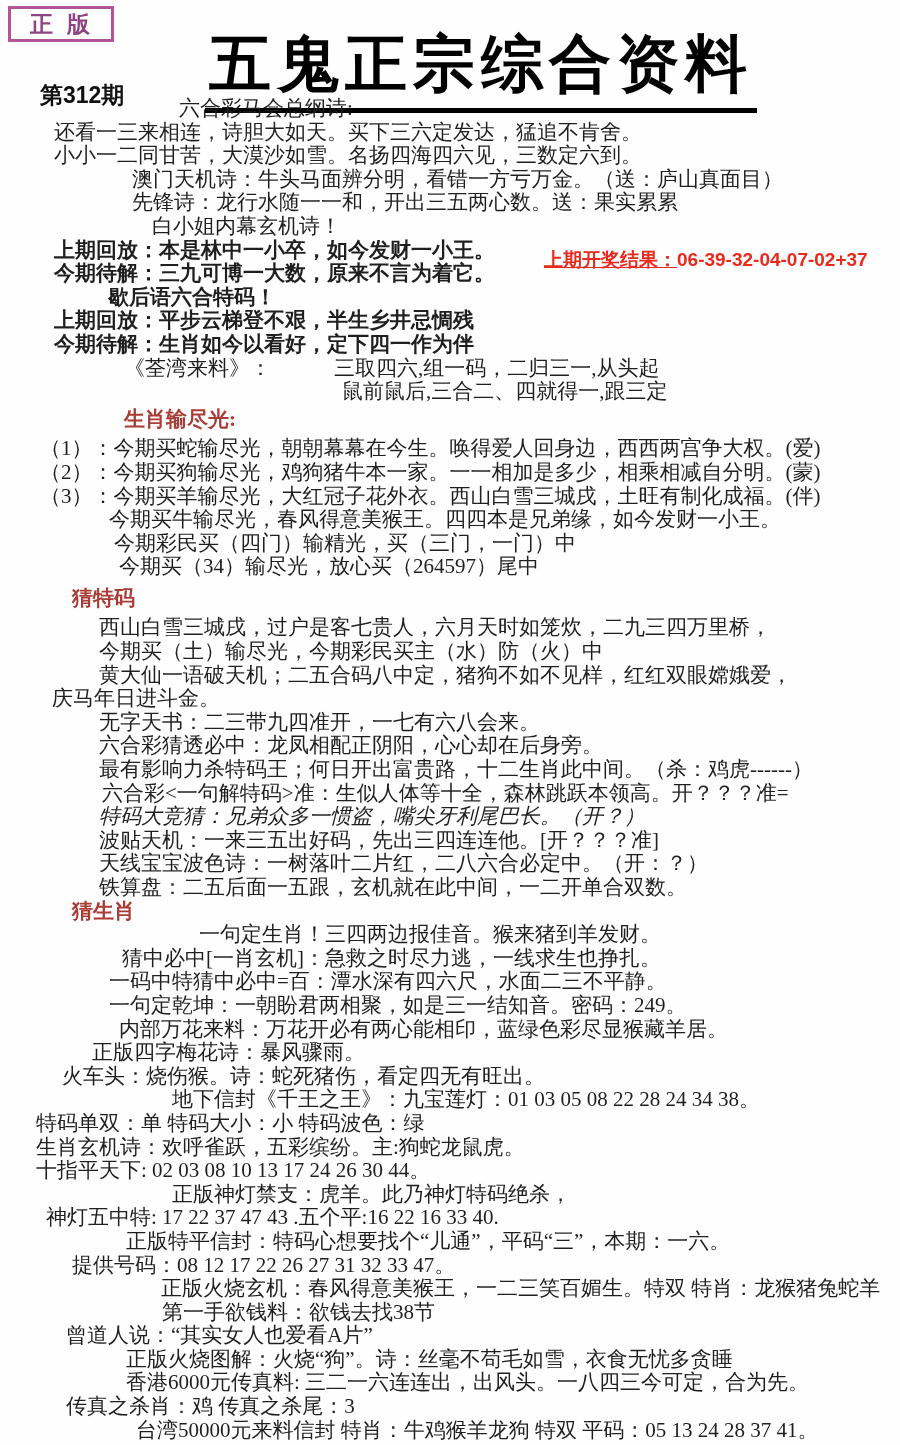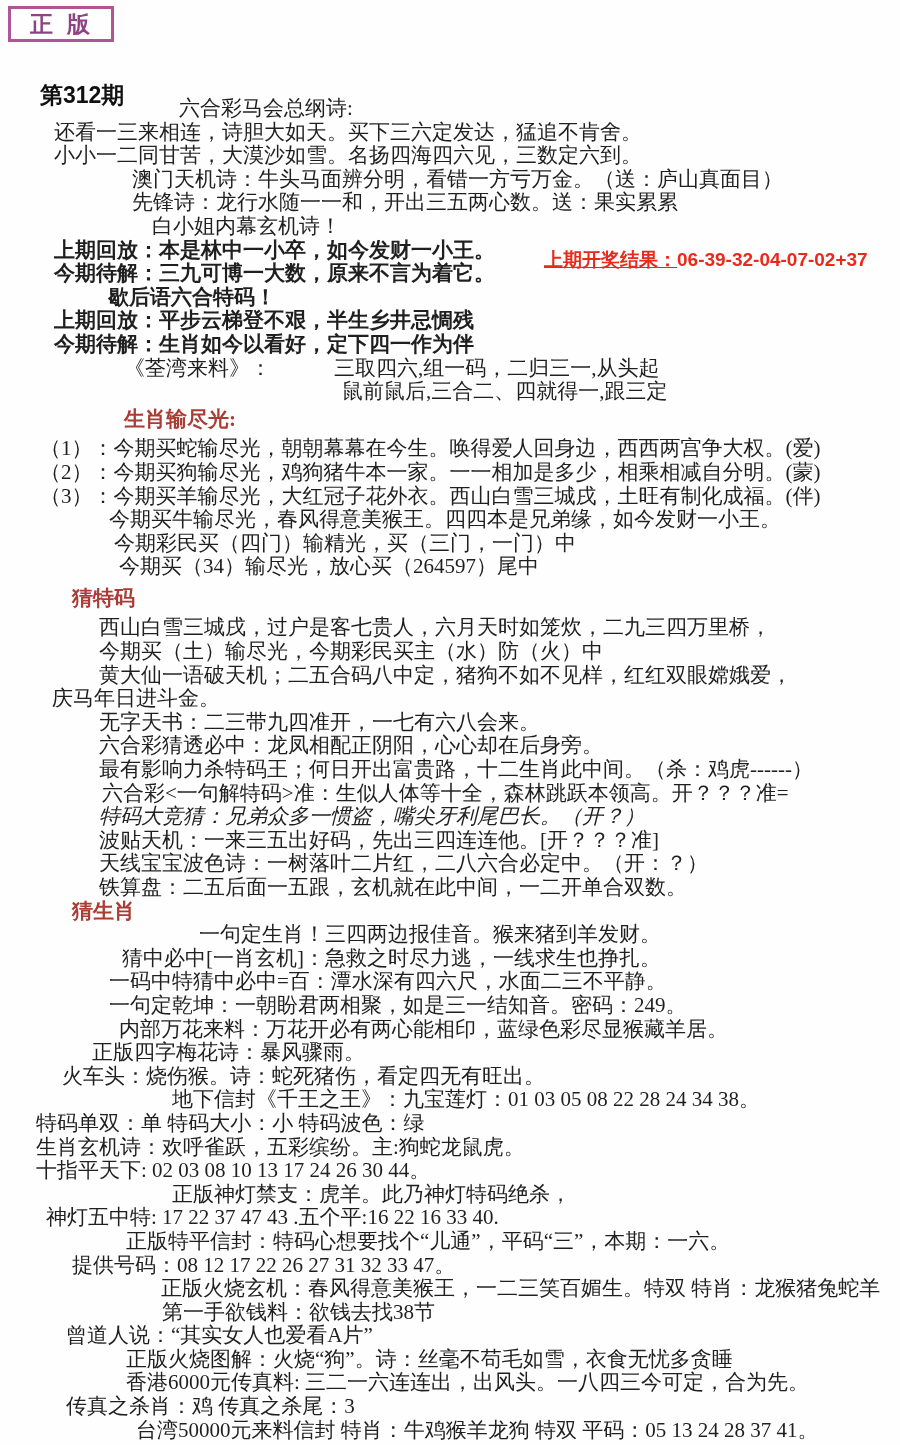--- a/index.html
+++ b/index.html
@@ -62,20 +62,21 @@
   .mt6{margin-top:6px;}
   .mt8{margin-top:8px;}
 </style>
 </head>
 <body>
 
 <div id="sheet">
 
   <div id="badge">正版</div>
 
+  <div id="title">五鬼正宗综合资料</div>
 
   <div id="issue">第312期</div>
 
   <div id="result">
     <span class="lbl">上期开奖结果：</span><span>06-39-32-04-07-02+37</span>
   </div>
 
   <div id="lines">
       <div class="line" style="padding-left: 155px;">六合彩马会总纲诗:</div>
       <div class="line" style="padding-left: 30px;">还看一三来相连，诗胆大如天。买下三六定发达，猛追不肯舍。</div>

